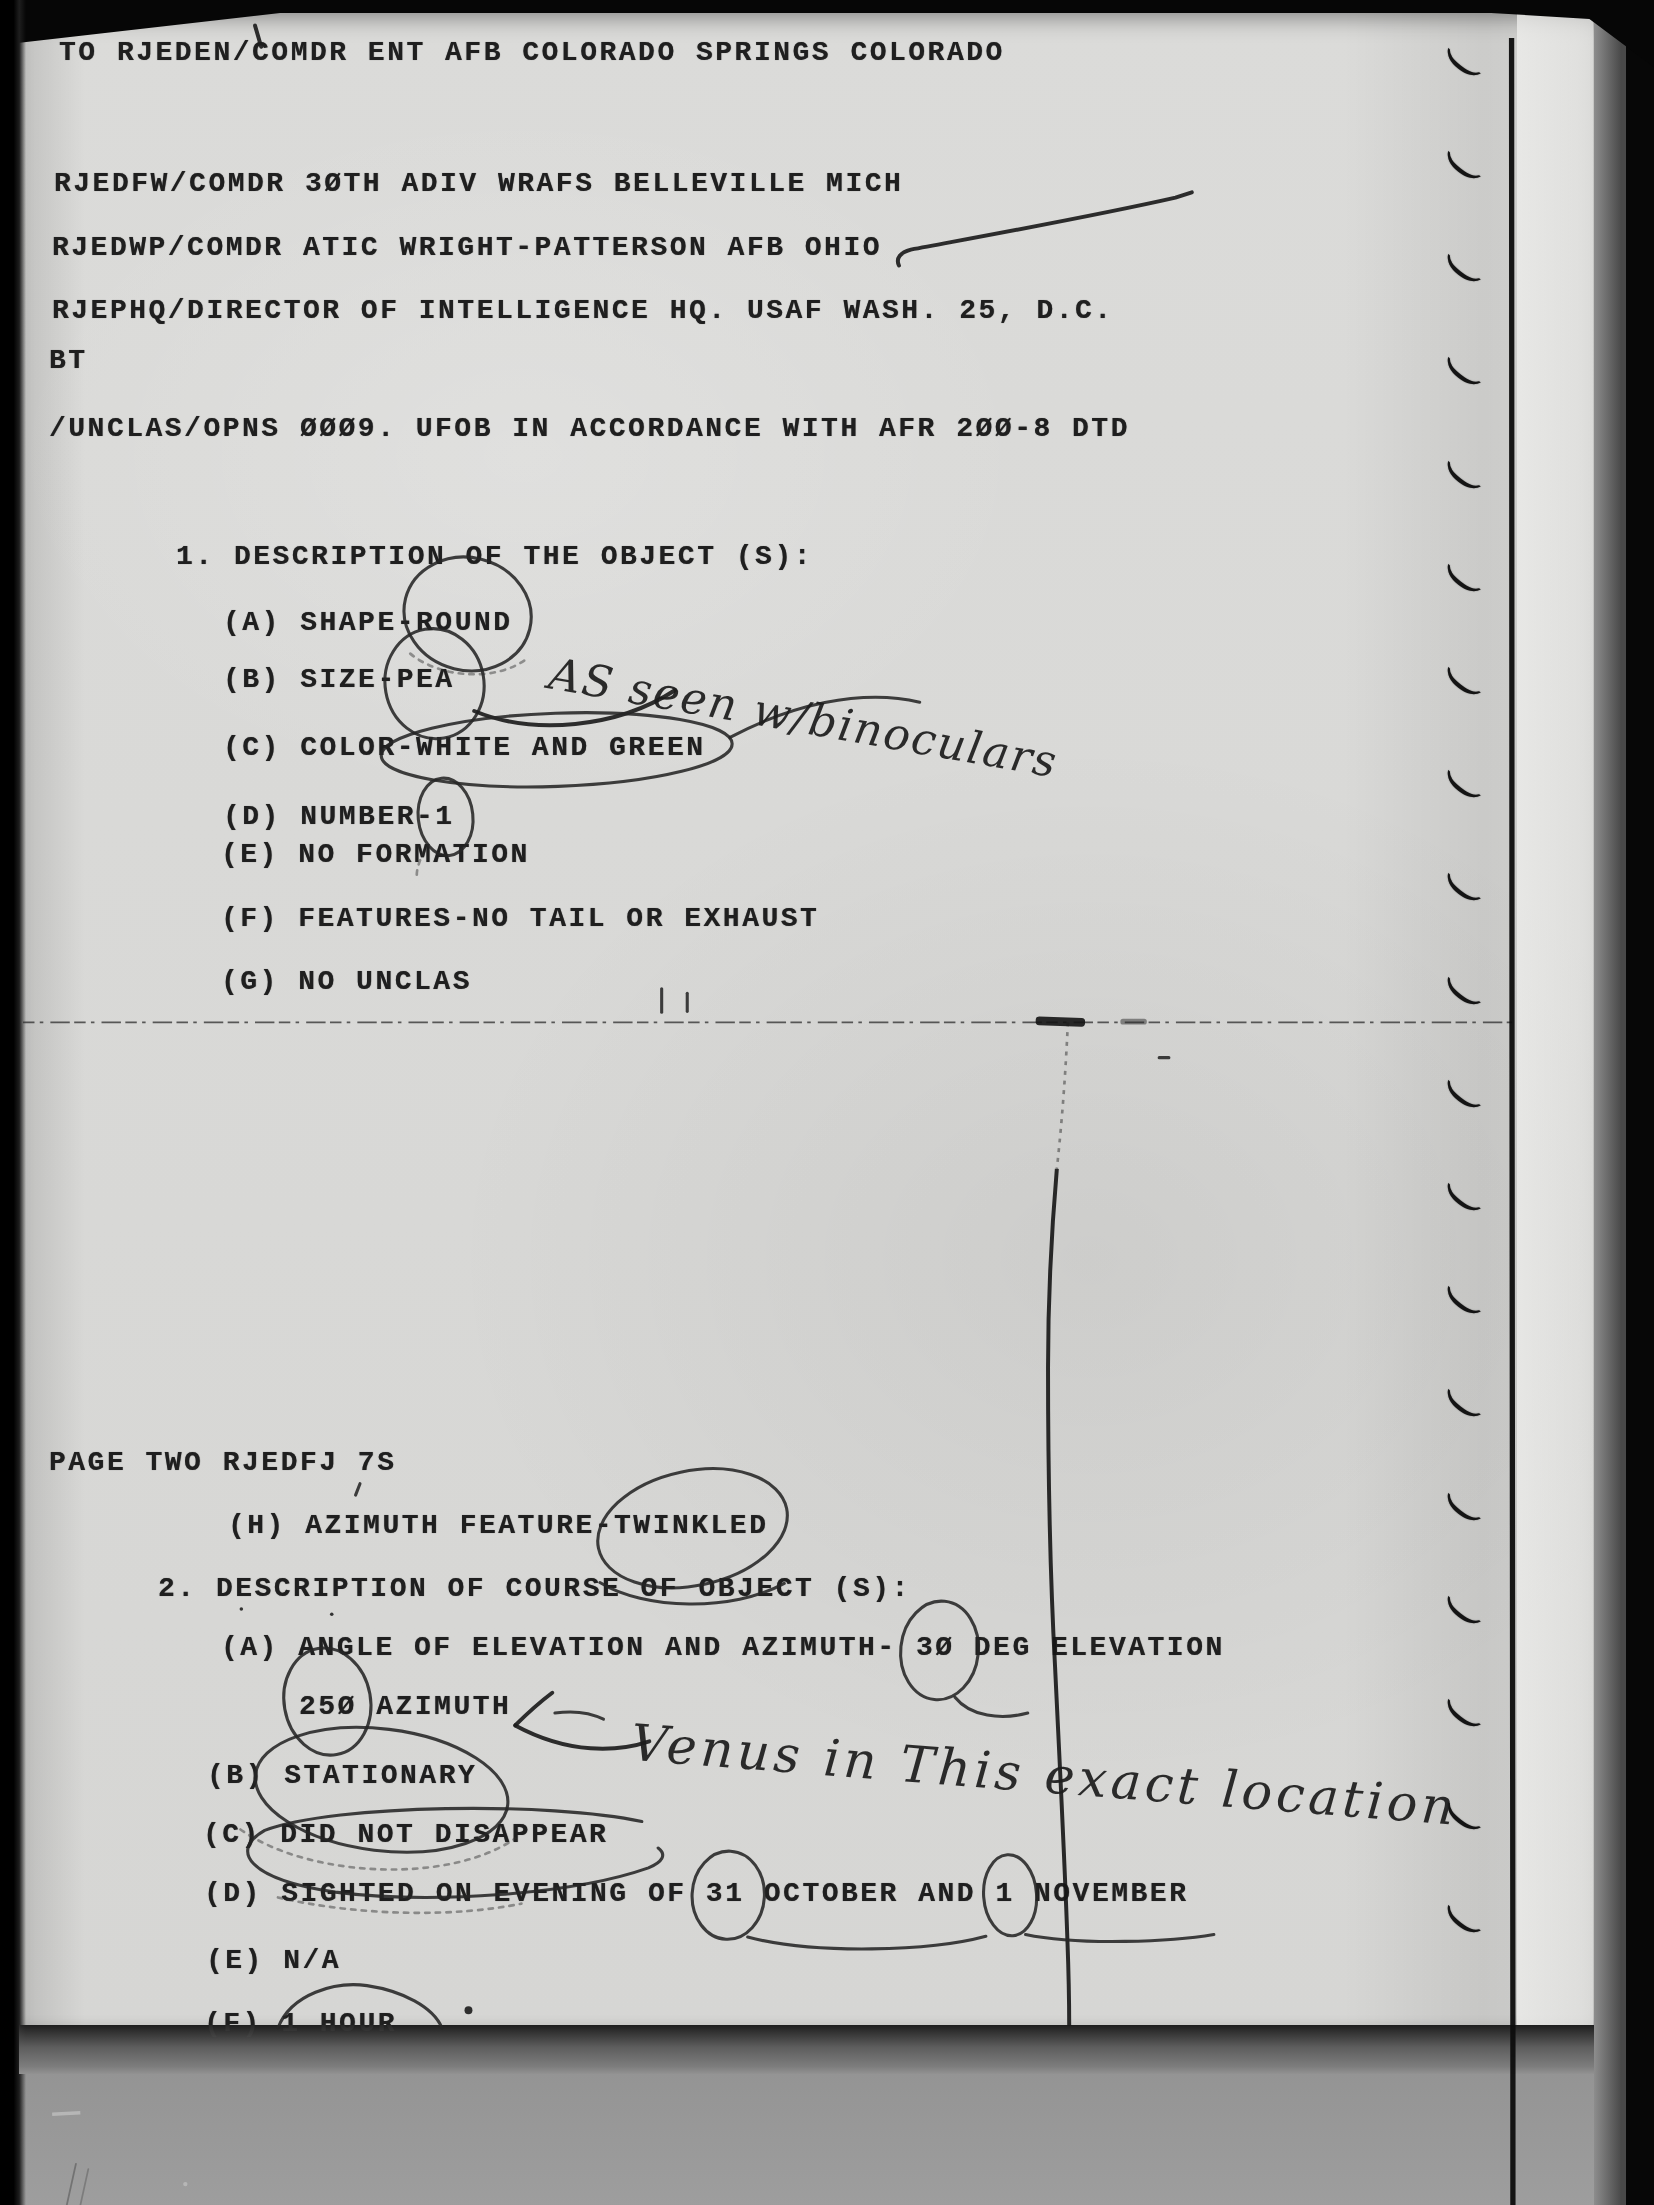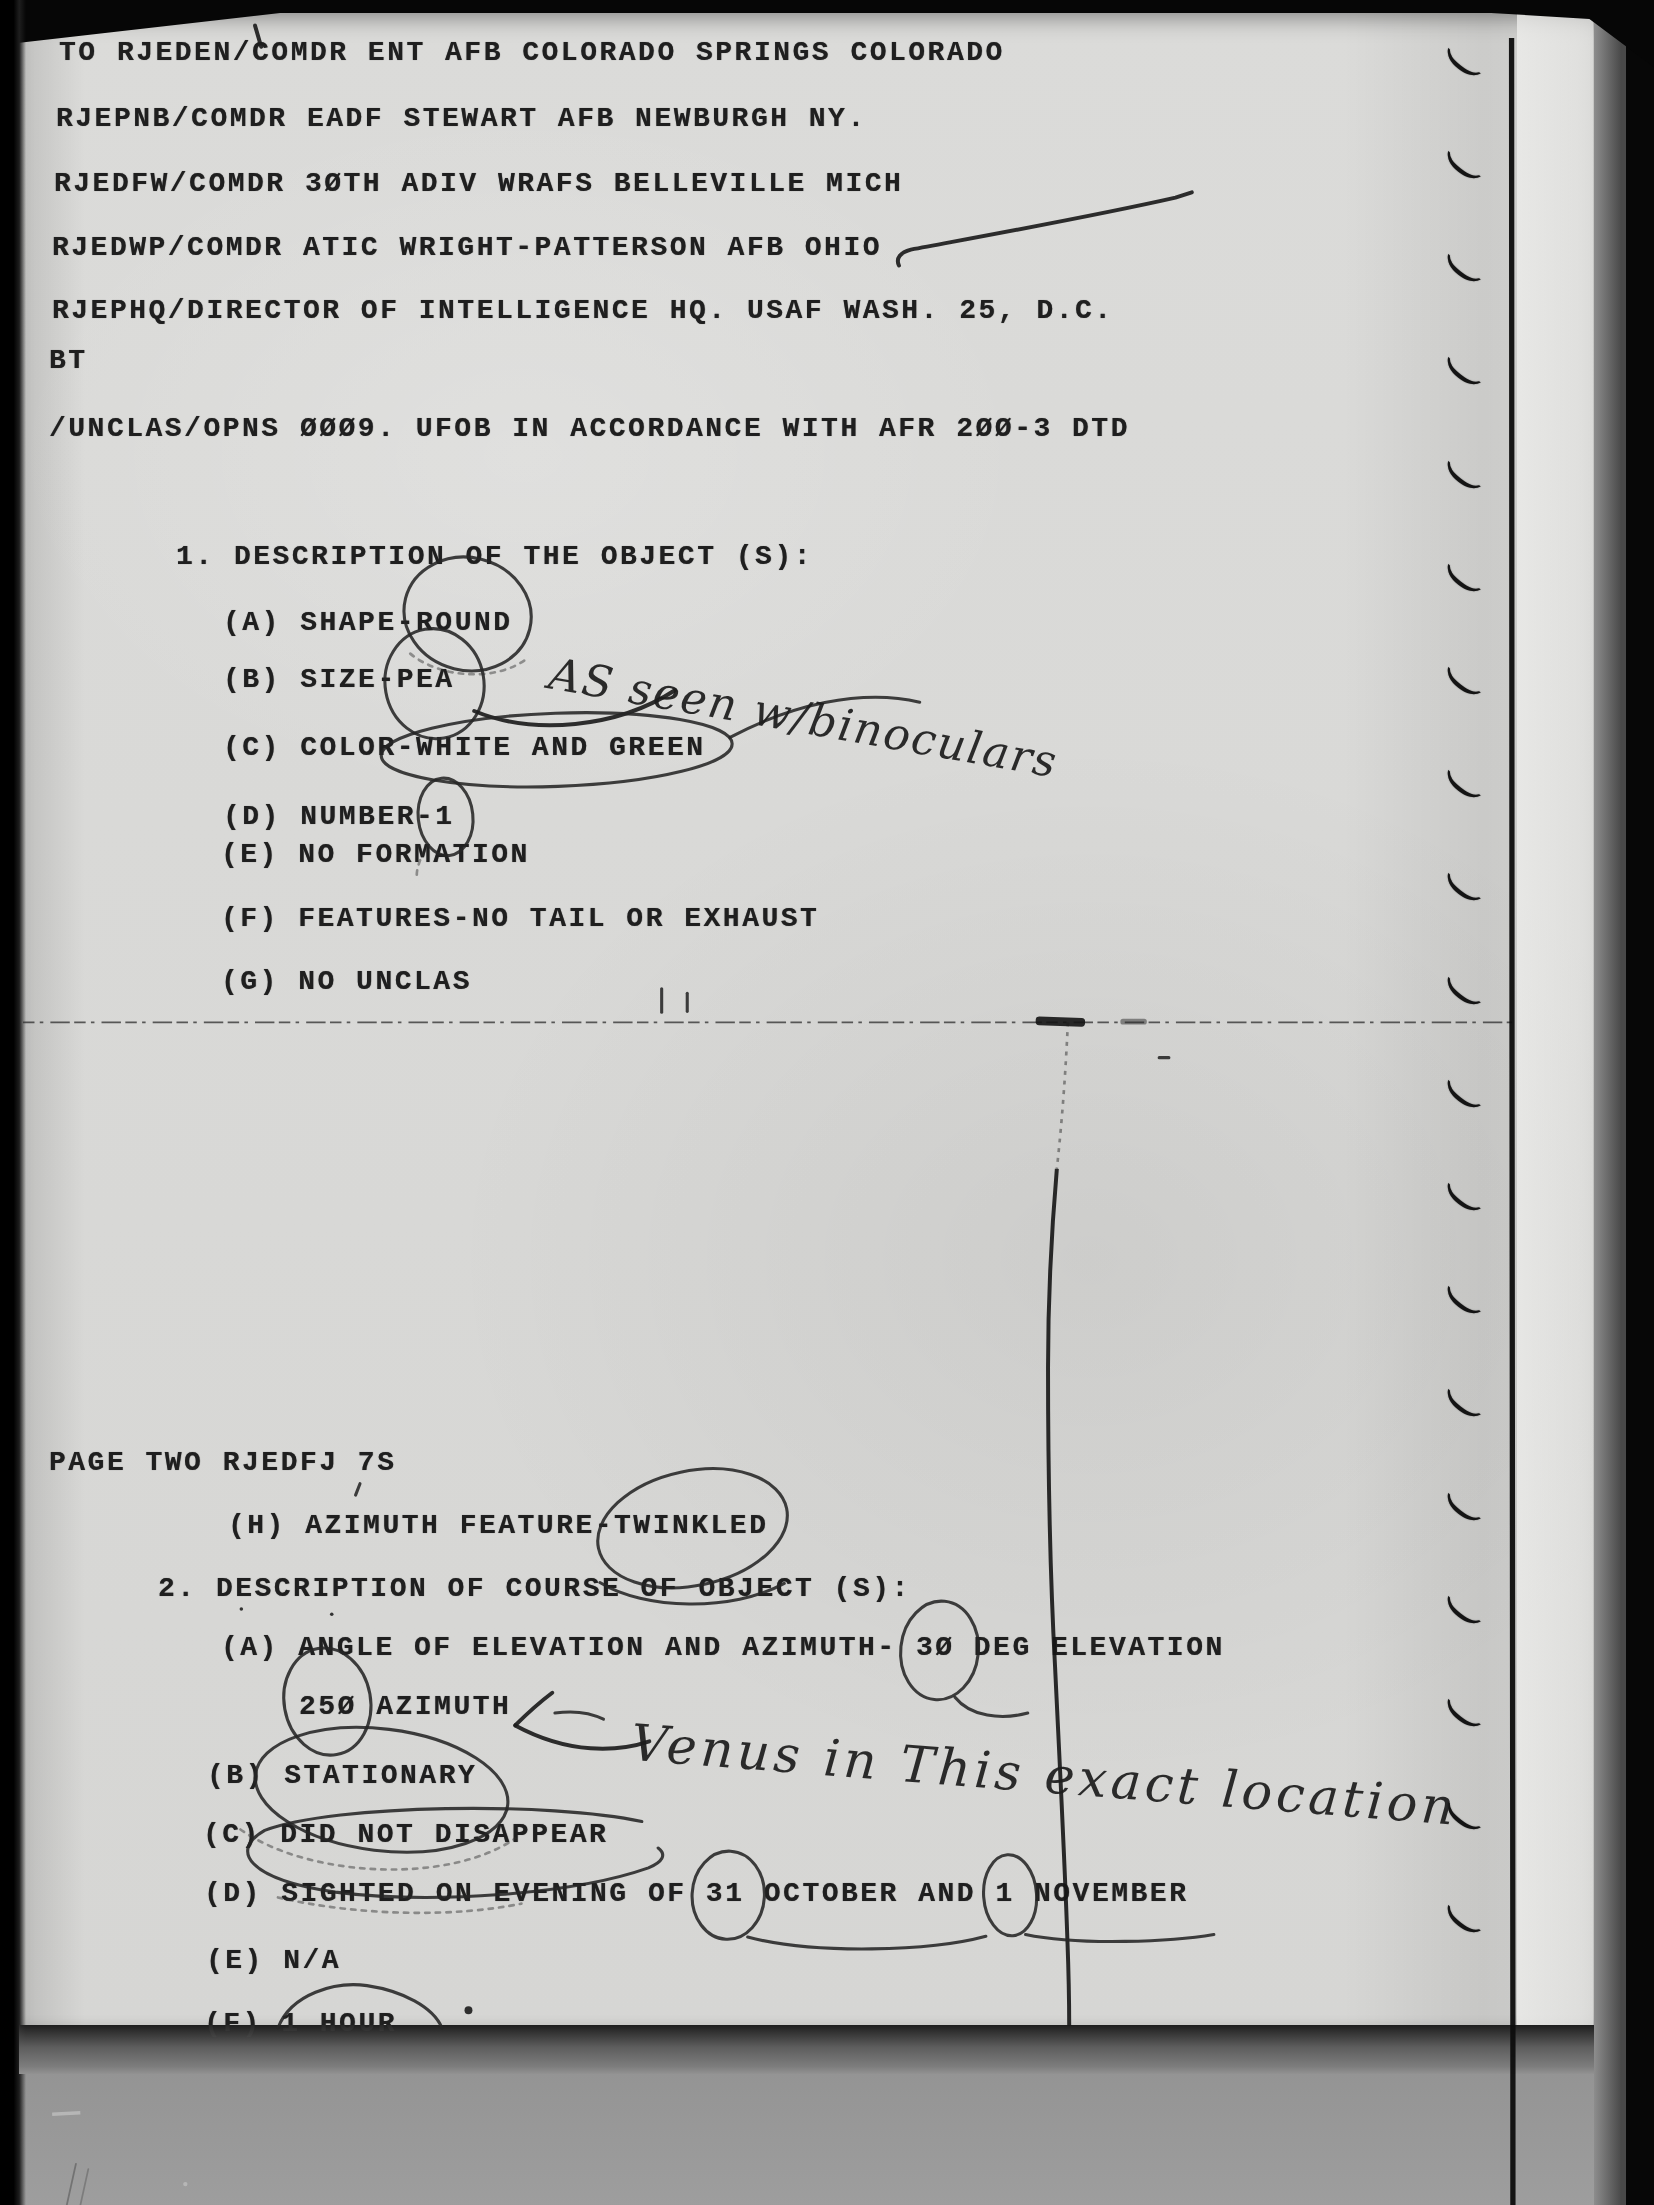--- a/index.html
+++ b/index.html
@@ -53,26 +53,25 @@
   <div class="band"></div>
   <div class="backing"></div>
   <div class="strip-b"></div>
   <div class="strip-c"></div>
   <div class="top-band"></div>
   <div class="wedge-tl"></div>
   <div class="wedge-tr"></div>
   <div class="left-strip"></div>
 
   <div class="line" style="left:59px;top:39px">TO RJEDEN/COMDR ENT AFB COLORADO SPRINGS COLORADO</div>
-  <div class="line" style="left:56px;top:105px">RJEPNB/COMDR EADF STEWART AFB NEWBURGH NY.</div>
   <div class="line" style="left:54px;top:170px">RJEDFW/COMDR 3ØTH ADIV WRAFS BELLEVILLE MICH</div>
   <div class="line" style="left:52px;top:234px">RJEDWP/COMDR ATIC WRIGHT-PATTERSON AFB OHIO</div>
   <div class="line" style="left:52px;top:297px">RJEPHQ/DIRECTOR OF INTELLIGENCE HQ. USAF WASH. 25, D.C.</div>
   <div class="line" style="left:49px;top:347px">BT</div>
-  <div class="line" style="left:49px;top:415px">/UNCLAS/OPNS ØØØ9. UFOB IN ACCORDANCE WITH AFR 2ØØ-3 DTD</div>
+  <div class="line" style="left:49px;top:415px">/UNCLAS/OPNS ØØØ9. UFOB IN ACCORDANCE WITH AFR 2ØØ-8 DTD</div>
   <div class="line" style="left:176px;top:543px">1. DESCRIPTION OF THE OBJECT (S):</div>
   <div class="line" style="left:223px;top:609px">(A) SHAPE-ROUND</div>
   <div class="line" style="left:223px;top:666px">(B) SIZE-PEA</div>
   <div class="line" style="left:223px;top:734px">(C) COLOR-WHITE AND GREEN</div>
   <div class="line" style="left:223px;top:803px">(D) NUMBER-1</div>
   <div class="line" style="left:221px;top:841px">(E) NO FORMATION</div>
   <div class="line" style="left:221px;top:905px">(F) FEATURES-NO TAIL OR EXHAUST</div>
   <div class="line" style="left:221px;top:968px">(G) NO UNCLAS</div>
 
   <div class="line" style="left:49px;top:1449px">PAGE TWO RJEDFJ 7S</div>

